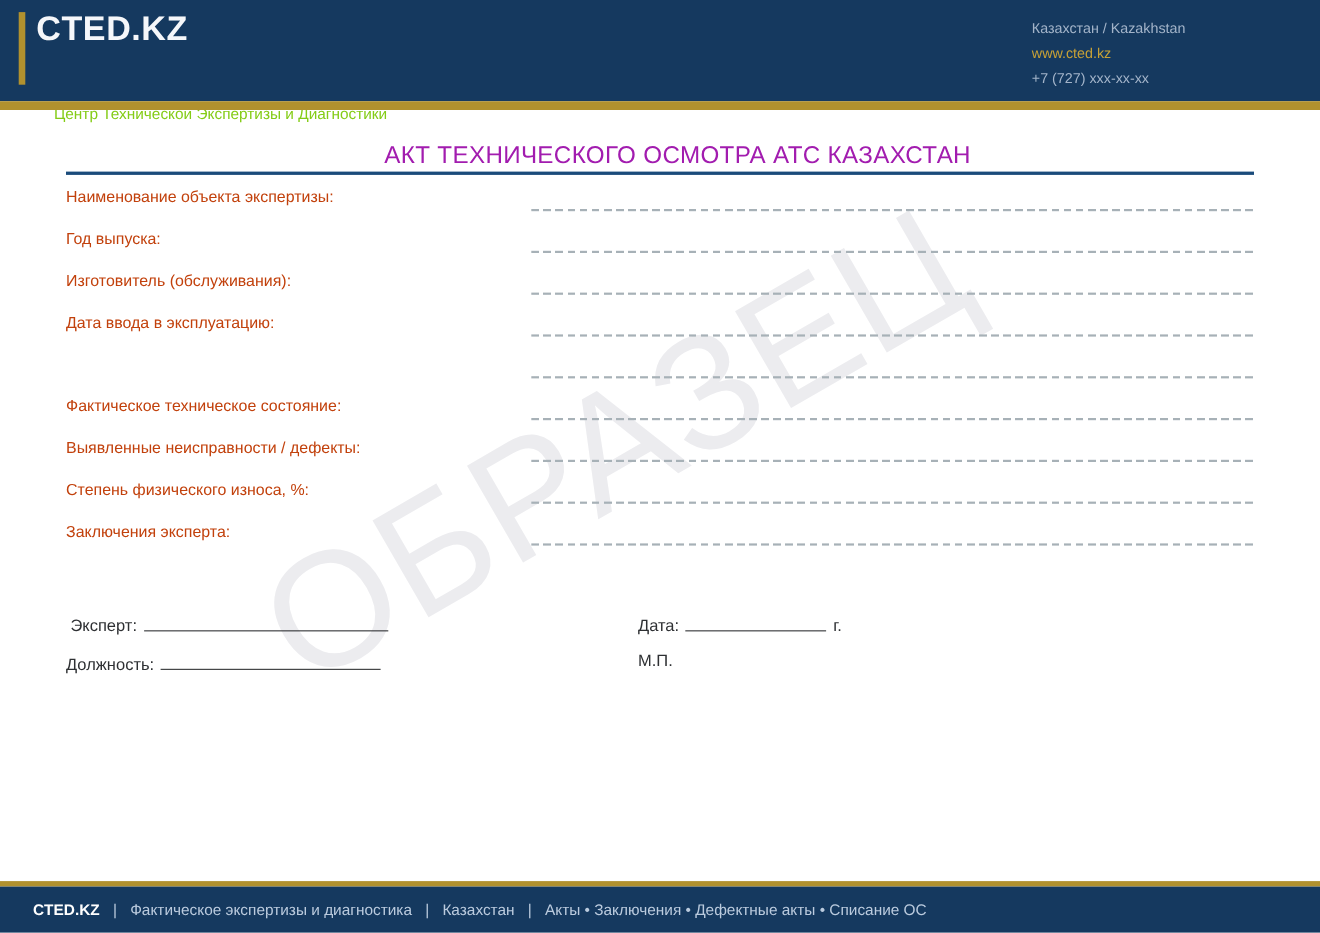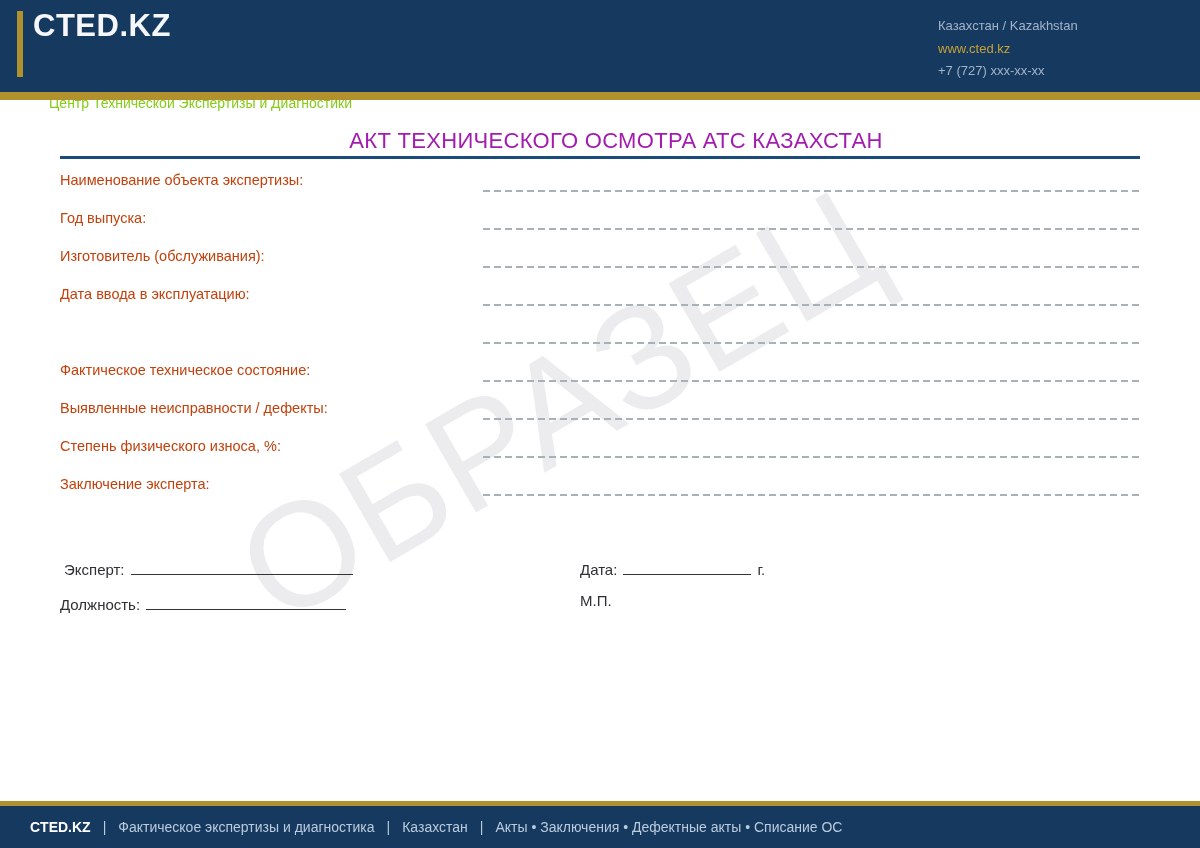--- a/index.html
+++ b/index.html
@@ -153,21 +153,21 @@
     </div>
     <div class="row">
       <span class="label">Выявленные неисправности / дефекты:</span>
       <span class="dash"></span>
     </div>
     <div class="row">
       <span class="label">Степень физического износа, %:</span>
       <span class="dash"></span>
     </div>
     <div class="row">
-      <span class="label">Заключение эксперта:</span>
+      <span class="label">Заключения эксперта:</span>
       <span class="dash"></span>
     </div>
   </div>
 
   <div class="sig">
     <div class="item" style="left:64px;top:561px;">
       <span>Эксперт:</span><span class="uline w-expert"></span>
     </div>
     <div class="item" style="left:580px;top:561px;">
       <span>Дата:</span><span class="uline w-date"></span><span class="suffix">г.</span>

